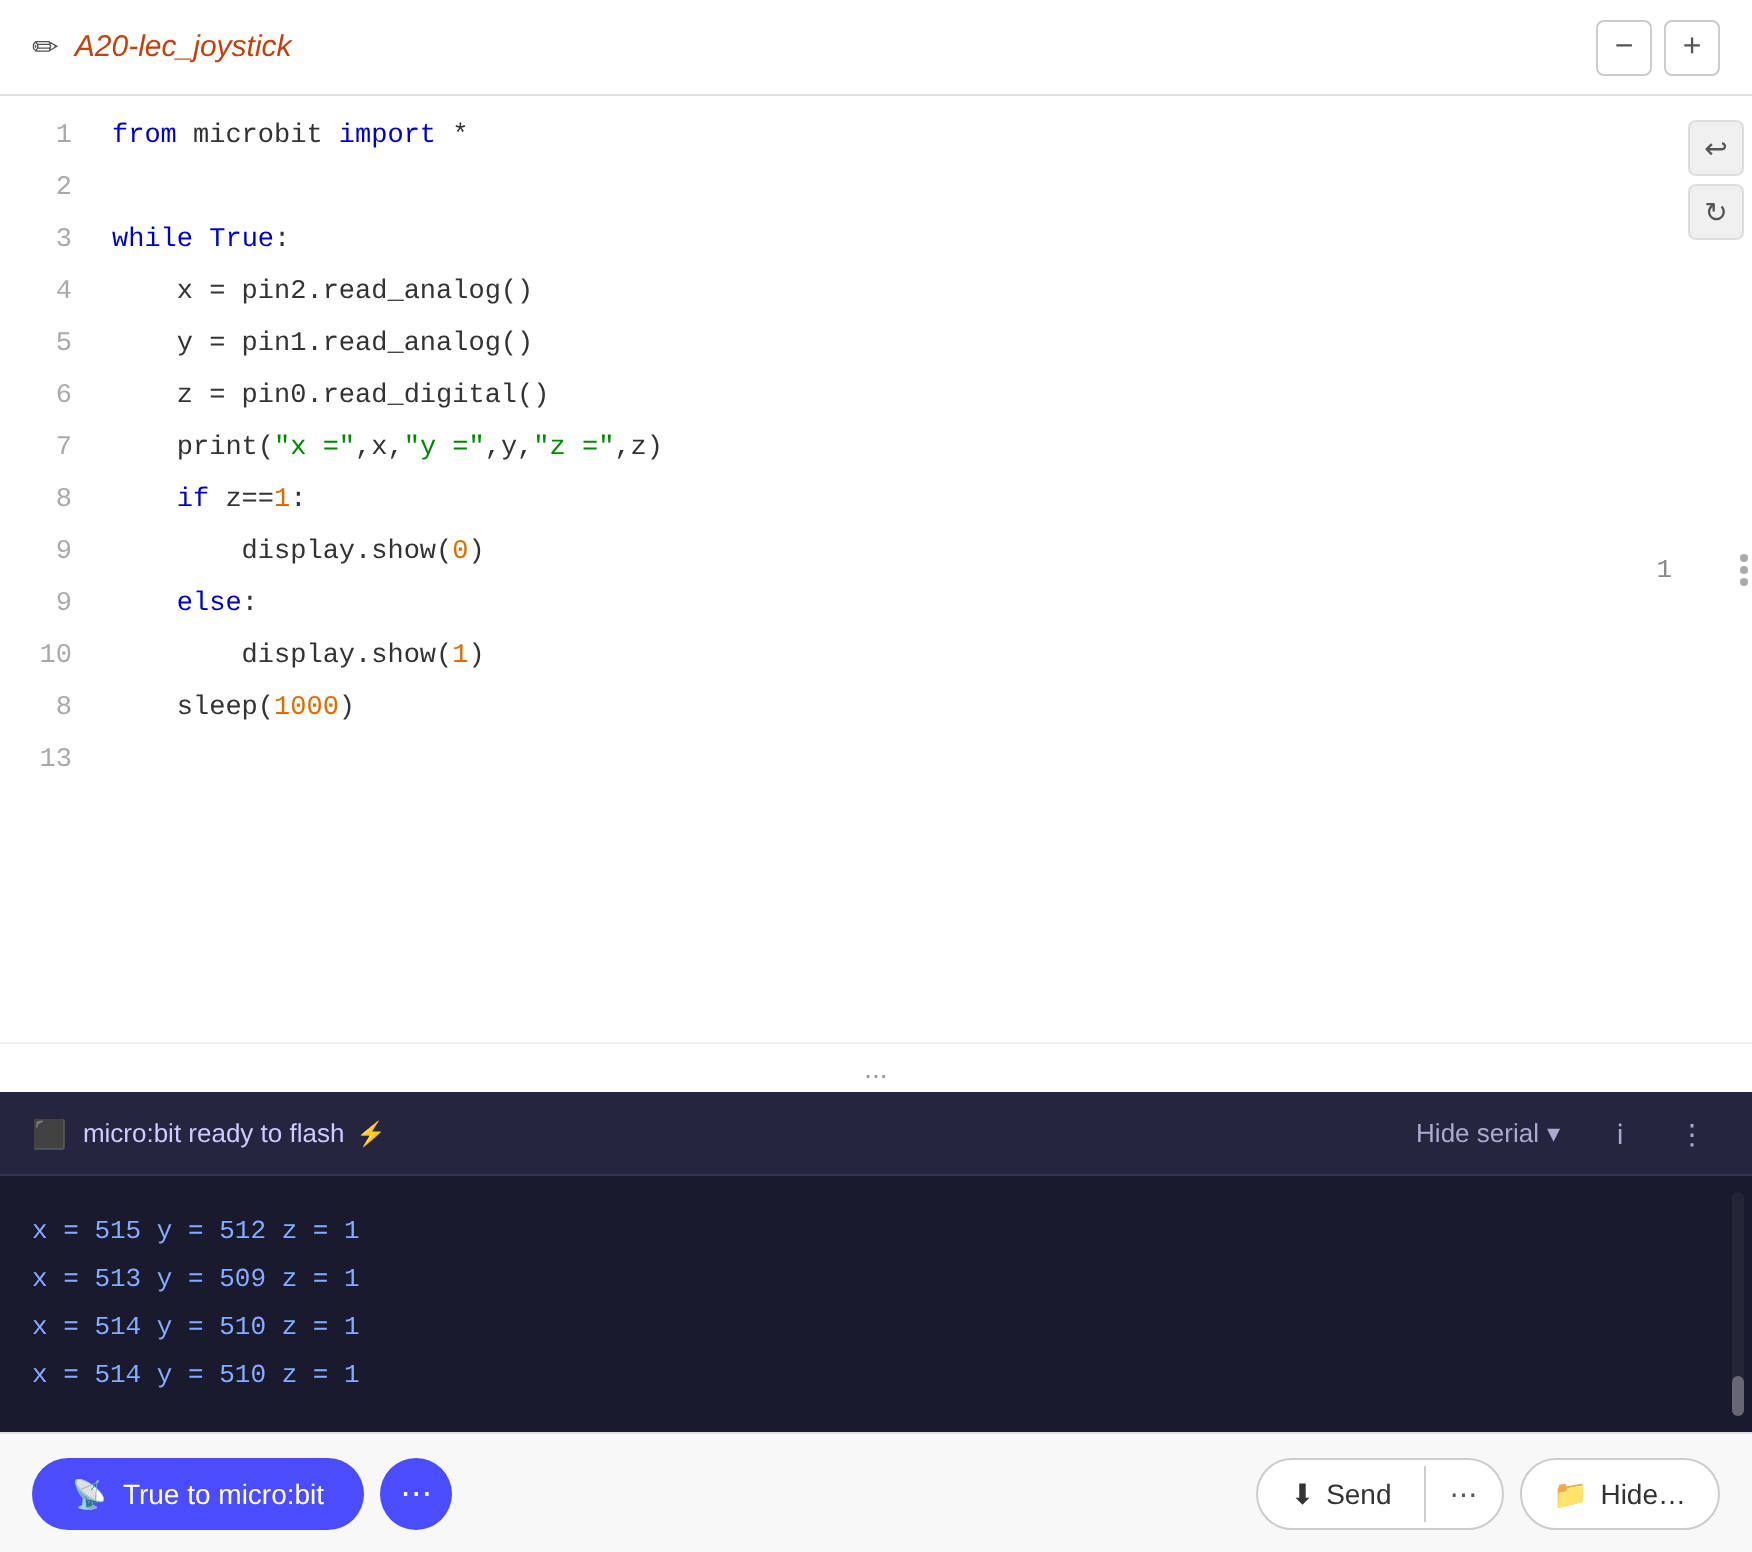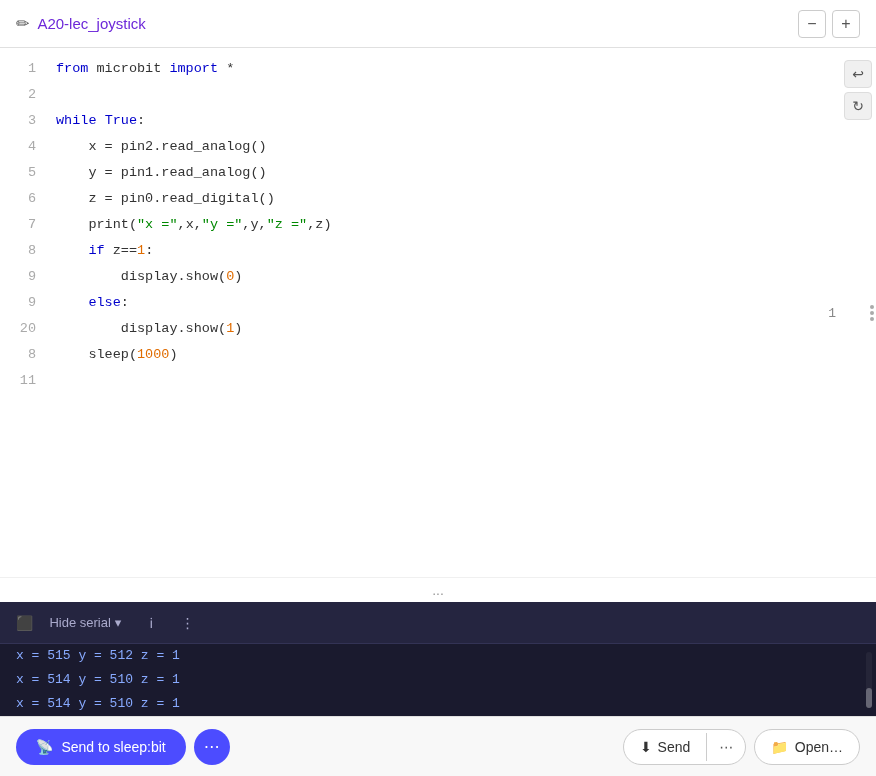--- a/index.html
+++ b/index.html
@@ -23,23 +23,24 @@
       height: 48px;
       flex-shrink: 0;
     }
     .header-icon {
       color: #555;
       margin-right: 8px;
       font-size: 16px;
     }
     .header-title {
       font-size: 15px;
-      color: #6d28d9;
+      color: #c2410c;
       font-weight: 400;
       flex: 1;
+      font-style: italic;
     }
     .header-zoom {
       display: flex;
       gap: 6px;
     }
     .zoom-btn {
       background: none;
       border: 1px solid #ccc;
       border-radius: 4px;
       width: 28px;
@@ -223,21 +224,21 @@
       width: 28px;
       height: 28px;
       border-radius: 50%;
       display: flex;
       align-items: center;
       justify-content: center;
       font-size: 14px;
     }
 
     .serial-output {
-      padding: 0 16px;
+      padding: 16px 16px;
       font-family: 'Courier New', Courier, monospace;
       font-size: 13px;
       color: #88aaff;
       line-height: 24px;
       flex: 1;
       overflow: hidden;
       position: relative;
     }
 
     .serial-scrollbar {
@@ -373,23 +374,23 @@
         <div>1</div>
         <div>2</div>
         <div>3</div>
         <div>4</div>
         <div>5</div>
         <div>6</div>
         <div>7</div>
         <div>8</div>
         <div>9</div>
         <div>9</div>
-        <div>20</div>
+        <div>10</div>
         <div>8</div>
-        <div>11</div>
+        <div>13</div>
       </div>
     <div class="code-content" id="code-lines"><span class="line"><span style="color: rgb(0, 0, 204);">from</span><span> microbit </span><span style="color: rgb(0, 0, 204);">import</span><span> *</span></span><span class="line">&nbsp;</span><span class="line"><span style="color: rgb(0, 0, 204);">while</span><span> </span><span style="color: rgb(0, 0, 204);">True</span><span>:</span></span><span class="line"><span>    x = pin2.read_analog()</span></span><span class="line"><span>    y = pin1.read_analog()</span></span><span class="line"><span>    z = pin0.read_digital()</span></span><span class="line"><span>    print(</span><span style="color: rgb(0, 136, 0);">"x ="</span><span>,x,</span><span style="color: rgb(0, 136, 0);">"y ="</span><span>,y,</span><span style="color: rgb(0, 136, 0);">"z ="</span><span>,z)</span></span><span class="line"><span>    </span><span style="color: rgb(0, 0, 204);">if</span><span> z==</span><span style="color: rgb(224, 108, 0);">1</span><span>:</span></span><span class="line"><span>        display.show(</span><span style="color: rgb(224, 108, 0);">0</span><span>)</span></span><span class="line"><span>    </span><span style="color: rgb(0, 0, 204);">else</span><span>:</span></span><span class="line"><span>        display.show(</span><span style="color: rgb(224, 108, 0);">1</span><span>)</span></span><span class="line"><span>    sleep(</span><span style="color: rgb(224, 108, 0);">1000</span><span>)</span></span><span class="line">&nbsp;</span></div>
   </div>
 
   <div class="editor-right-buttons">
     <button class="side-btn">↩</button>
     <button class="side-btn">↻</button>
   </div>
 
   <div class="cursor-indicator">1</div>
@@ -401,57 +402,62 @@
   </div>
 </div>
 
 <div class="ellipsis-row">
   <span>...</span>
 </div>
 
 <div class="serial-panel">
   <div class="serial-header">
     <span class="serial-icon">⬛</span>
+    <div class="serial-status">
+      <span>micro:bit ready to flash</span>
+      <span class="flash-icon">⚡</span>
+    </div>
     <div class="serial-controls">
       <button class="hide-serial-btn">
         <span>Hide serial</span>
         <span>▾</span>
       </button>
       <button class="serial-info-btn">ℹ</button>
       <button class="serial-more-btn">⋮</button>
     </div>
   </div>
 
   <div class="serial-output" id="serial-output">
     <div class="serial-scrollbar">
       <div class="serial-scrollbar-thumb"></div>
     </div>
   <div>x = 515  y = 512  z = 1</div>
+      <div>x = 513  y = 509  z = 1</div>
       <div>x = 514  y = 510  z = 1</div>
       <div>x = 514  y = 510  z = 1</div>
     </div>
 </div>
 
 <div class="bottom-toolbar">
   <button class="send-btn">
     <span>📡</span>
-    <span>Send to sleep:bit</span>
+    <span>True to micro:bit</span>
   </button>
   <button class="send-more-btn">⋯</button>
 
   <div class="spacer"></div>
 
   <div class="save-btn-group">
     <button class="save-btn">
       <span>⬇</span>
       <span>Send</span>
     </button>
     <div class="save-divider"></div>
     <button class="save-more-btn">⋯</button>
   </div>
 
   <div class="open-btn-group">
     <button class="open-btn">
       <span>📁</span>
-      <span>Open…</span>
+      <span>Hide…</span>
     </button>
   </div>
 </div>
 
 </body></html>

